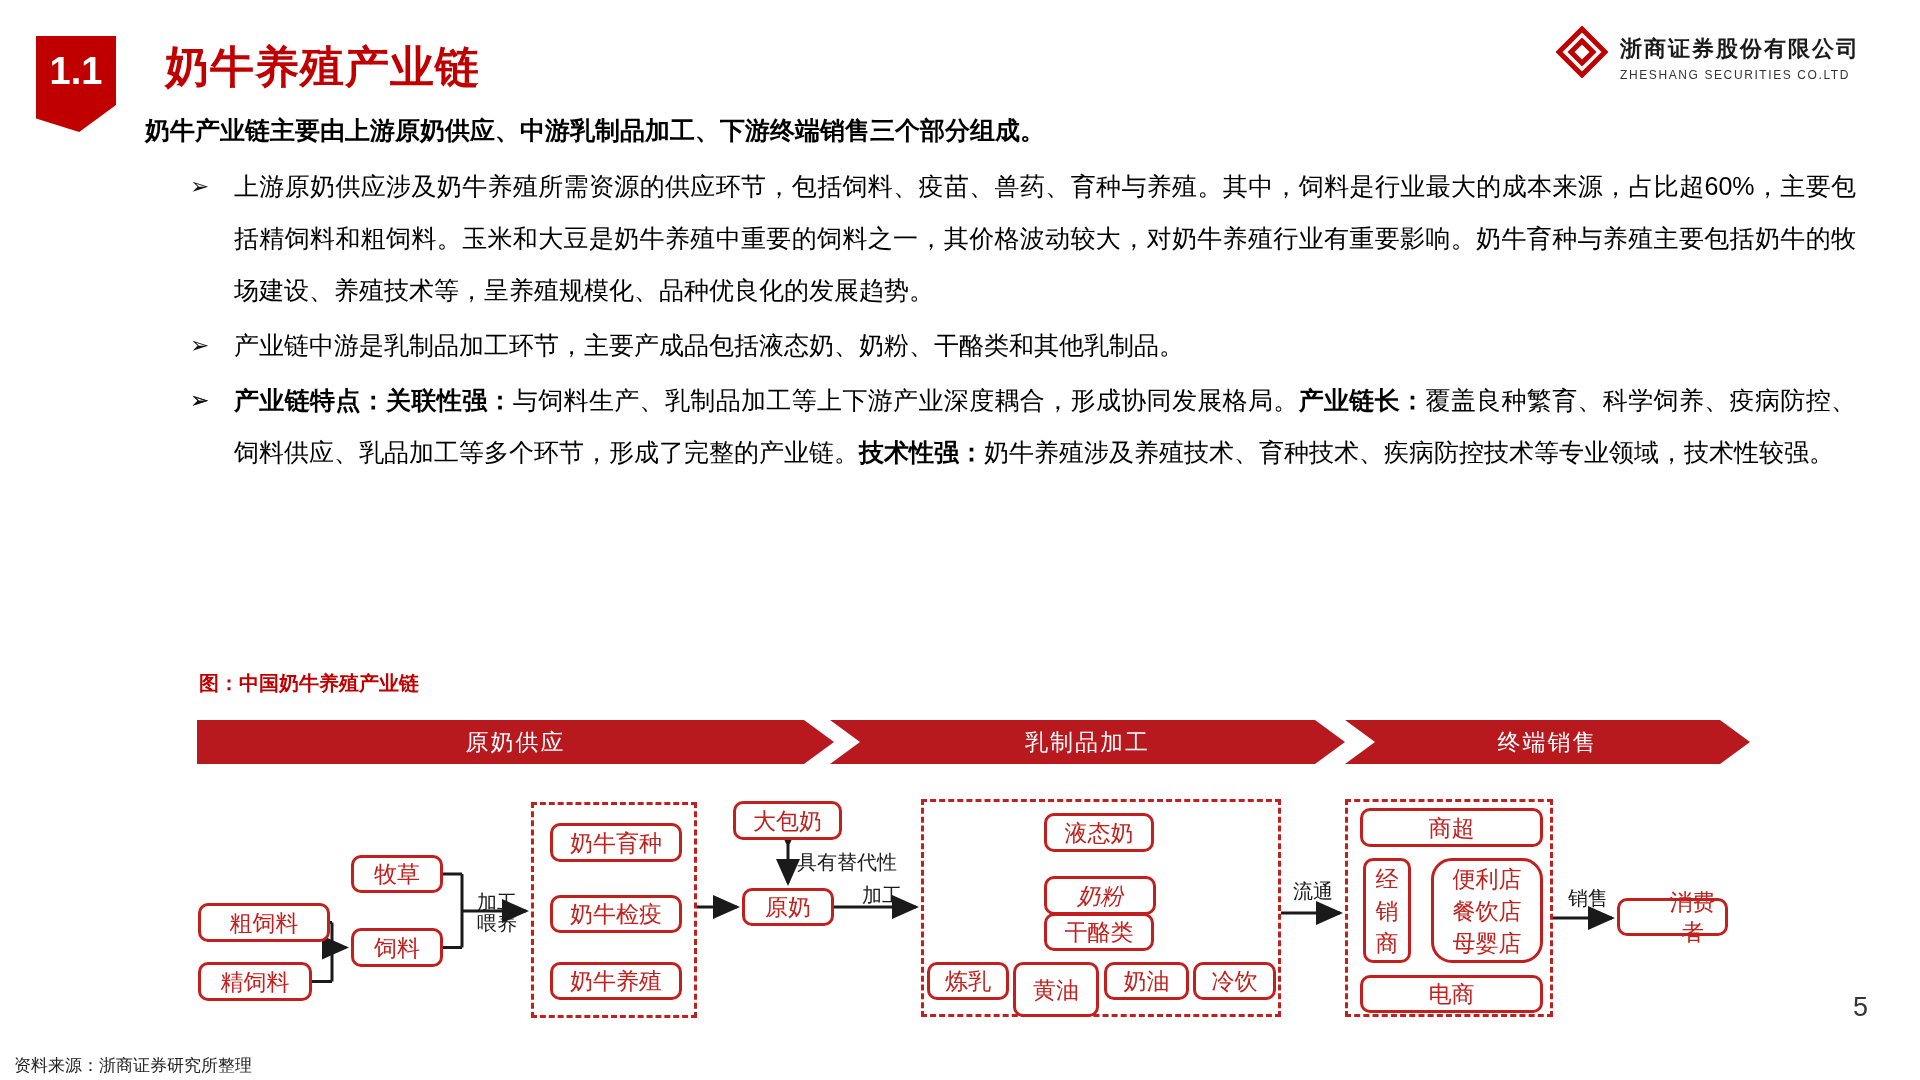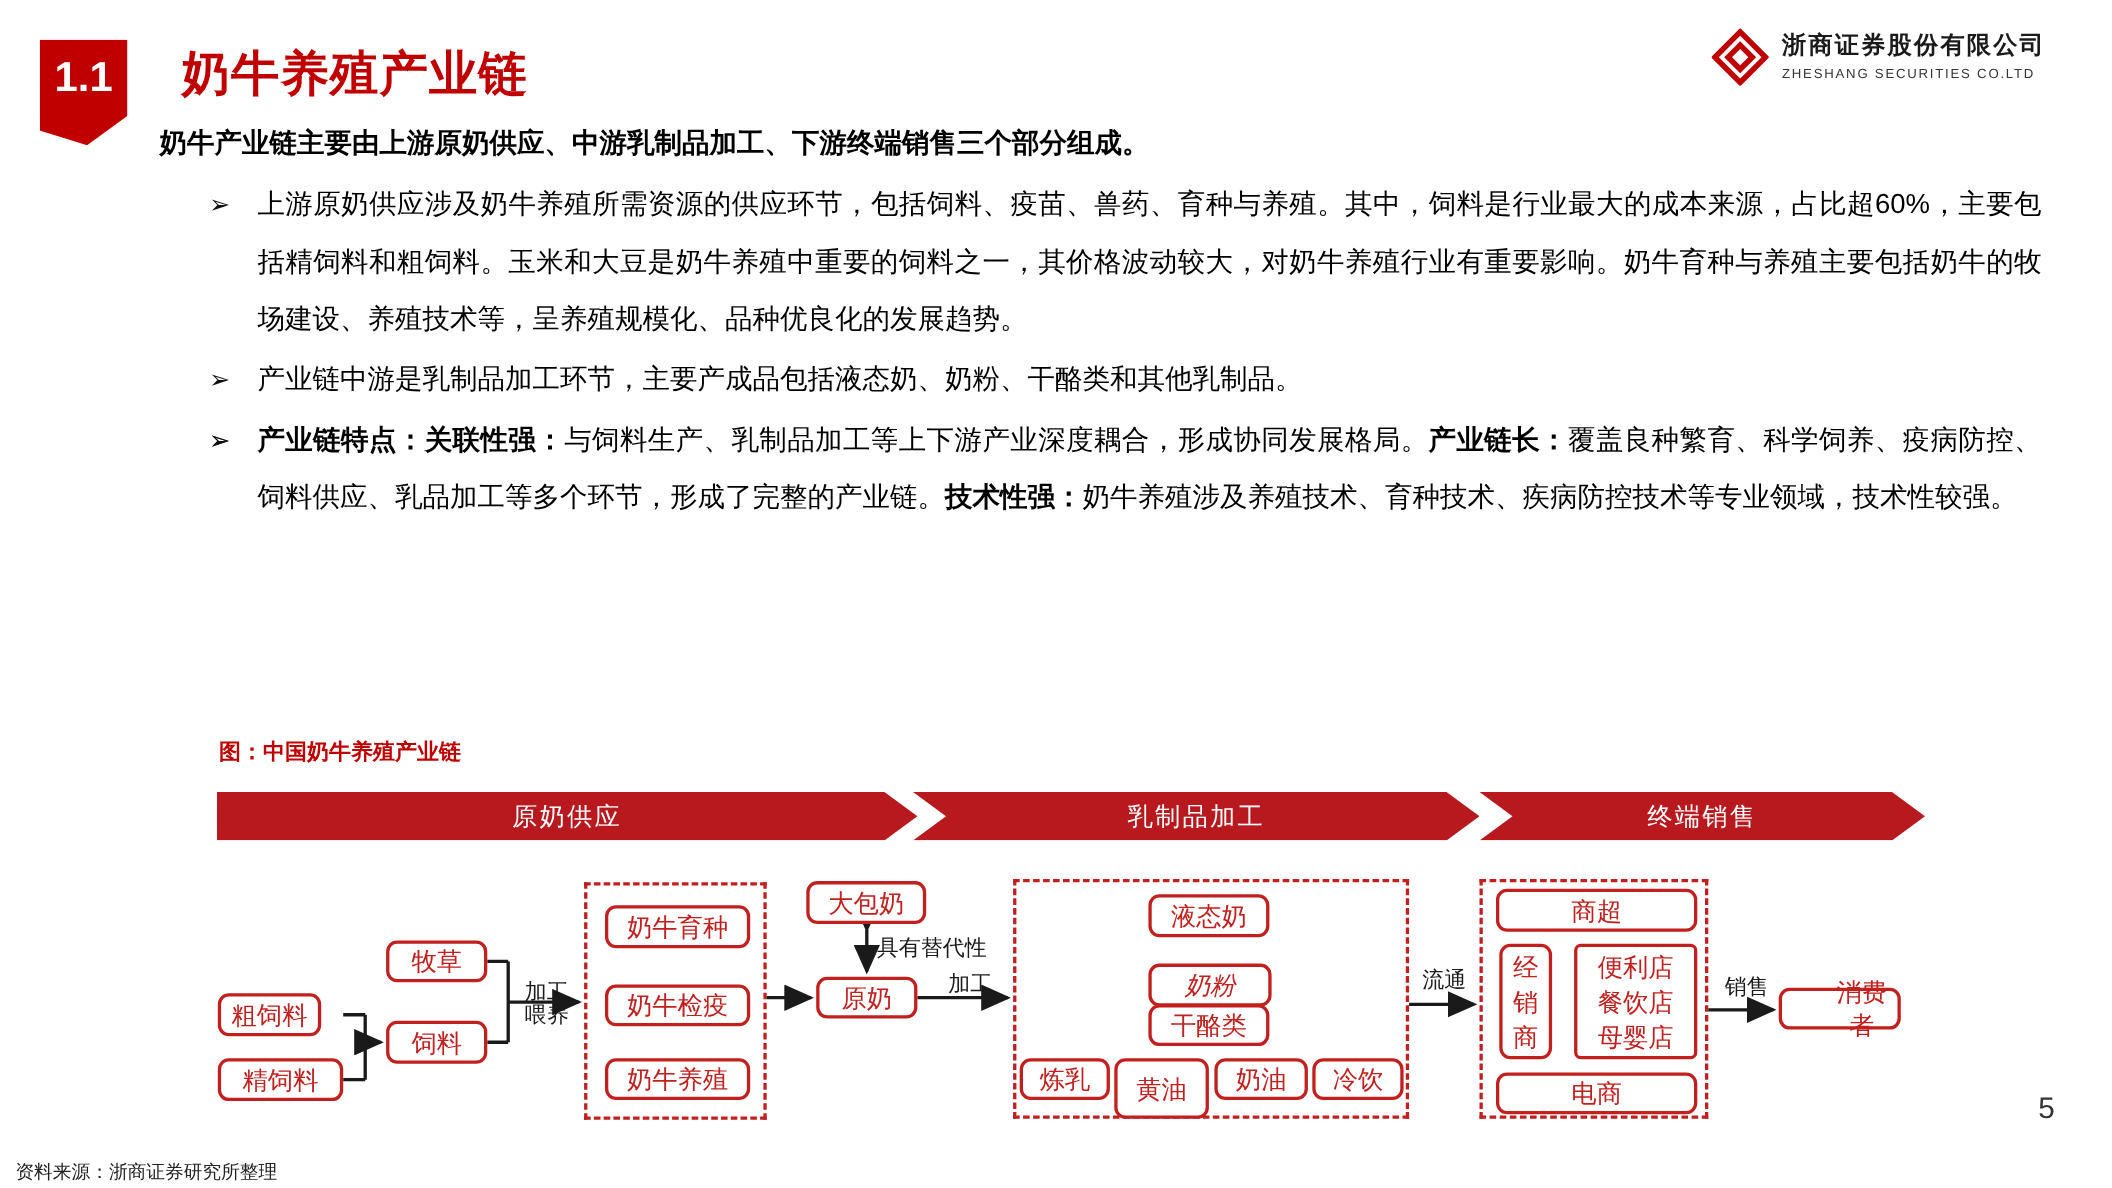--- a/index.html
+++ b/index.html
@@ -12,21 +12,21 @@
   .badge{
     position:absolute;left:36px;top:36px;width:80px;height:96px;
     background:#C00000;color:#fff;font-size:38px;font-weight:700;
     text-align:center;line-height:70px;
     clip-path:polygon(0 0,100% 0,100% 72%,54% 100%,0 86%);
   }
   .page-title{
     position:absolute;left:165px;top:38px;font-size:44px;font-weight:700;color:#C00000;
     letter-spacing:1px;
   }
-  .logo{position:absolute;right:60px;top:26px;display:flex;align-items:flex-start;gap:12px;}
+  .logo{position:absolute;right:60px;top:26px;display:flex;align-items:flex-end;gap:12px;}
   .logo-text{display:flex;flex-direction:column;}
   .logo-cn{font-size:22px;font-weight:700;color:#1a1a1a;letter-spacing:2px;}
   .logo-en{font-size:12px;color:#333;letter-spacing:1.6px;margin-top:4px;}
   
   .intro{
     position:absolute;left:145px;top:112px;width:1700px;
     font-size:25px;font-weight:700;line-height:36px;color:#000;
   }
   ul.bullets{
     list-style:none;margin:0;padding:0;
@@ -62,42 +62,42 @@
   .group{
     position:absolute;border:3px dashed #C2201E;background:transparent;
     box-sizing:border-box;z-index:0;
   }
   .edge-label{
     position:absolute;color:#1a1a1a;font-size:20px;z-index:3;text-align:center;
     line-height:21px;white-space:pre-line;
   }
   .arrow-layer{position:absolute;left:0;top:0;width:1920px;height:280px;z-index:1;pointer-events:none;}
   
-  .n-coarse{left:198px;top:123px;width:94px;height:39px;}
+  .n-coarse{left:198px;top:123px;width:132px;height:39px;}
   .n-refined{left:198px;top:182px;width:114px;height:39px;}
   .n-pasture{left:351px;top:75px;width:92px;height:38px;}
   .n-feed{left:351px;top:148px;width:92px;height:39px;}
   .g-upstream{left:531px;top:22px;width:166px;height:216px;}
   .n-breed{left:550px;top:43px;width:132px;height:39px;}
   .n-quarantine{left:550px;top:115px;width:132px;height:38px;}
   .n-farm{left:550px;top:182px;width:132px;height:38px;}
   .n-bulk{left:733px;top:21px;width:109px;height:39px;}
   .n-raw{left:742px;top:108px;width:92px;height:38px;}
   .g-mid{left:921px;top:19px;width:360px;height:218px;}
   .n-liquid{left:1044px;top:33px;width:110px;height:39px;}
   .n-powder{left:1044px;top:96px;width:112px;height:39px;font-style:italic;}
   .n-cheese{left:1044px;top:133px;width:110px;height:38px;}
   .n-condensed{left:927px;top:182px;width:82px;height:38px;}
   .n-butter{left:1013px;top:182px;width:86px;height:55px;}
   .n-cream{left:1104px;top:182px;width:85px;height:38px;}
   .n-cold{left:1193px;top:182px;width:83px;height:38px;}
   .g-down{left:1345px;top:19px;width:208px;height:218px;}
   .n-super{left:1360px;top:28px;width:183px;height:39px;}
   .n-dist{left:1363px;top:78px;width:48px;height:105px;line-height:32px;}
-  .n-stores{left:1431px;top:78px;width:112px;height:105px;border-radius:6px;line-height:32px;}
+  .n-stores{left:1431px;top:78px;width:112px;height:105px;border-radius:21px;line-height:32px;}
   .n-ecom{left:1360px;top:195px;width:183px;height:38px;}
   .n-consumer{left:1617px;top:118px;width:111px;height:38px;padding-left:40px;}
   
   .l-procfeed{left:466px;top:112px;width:62px;}
   .l-subst{left:797px;top:72px;width:120px;text-align:left;}
   .l-process{left:852px;top:105px;width:60px;}
   .l-circ{left:1283px;top:101px;width:60px;}
   .l-sale{left:1558px;top:108px;width:60px;}
   
   .source{position:absolute;left:14px;top:1054px;font-size:17px;color:#222;}

